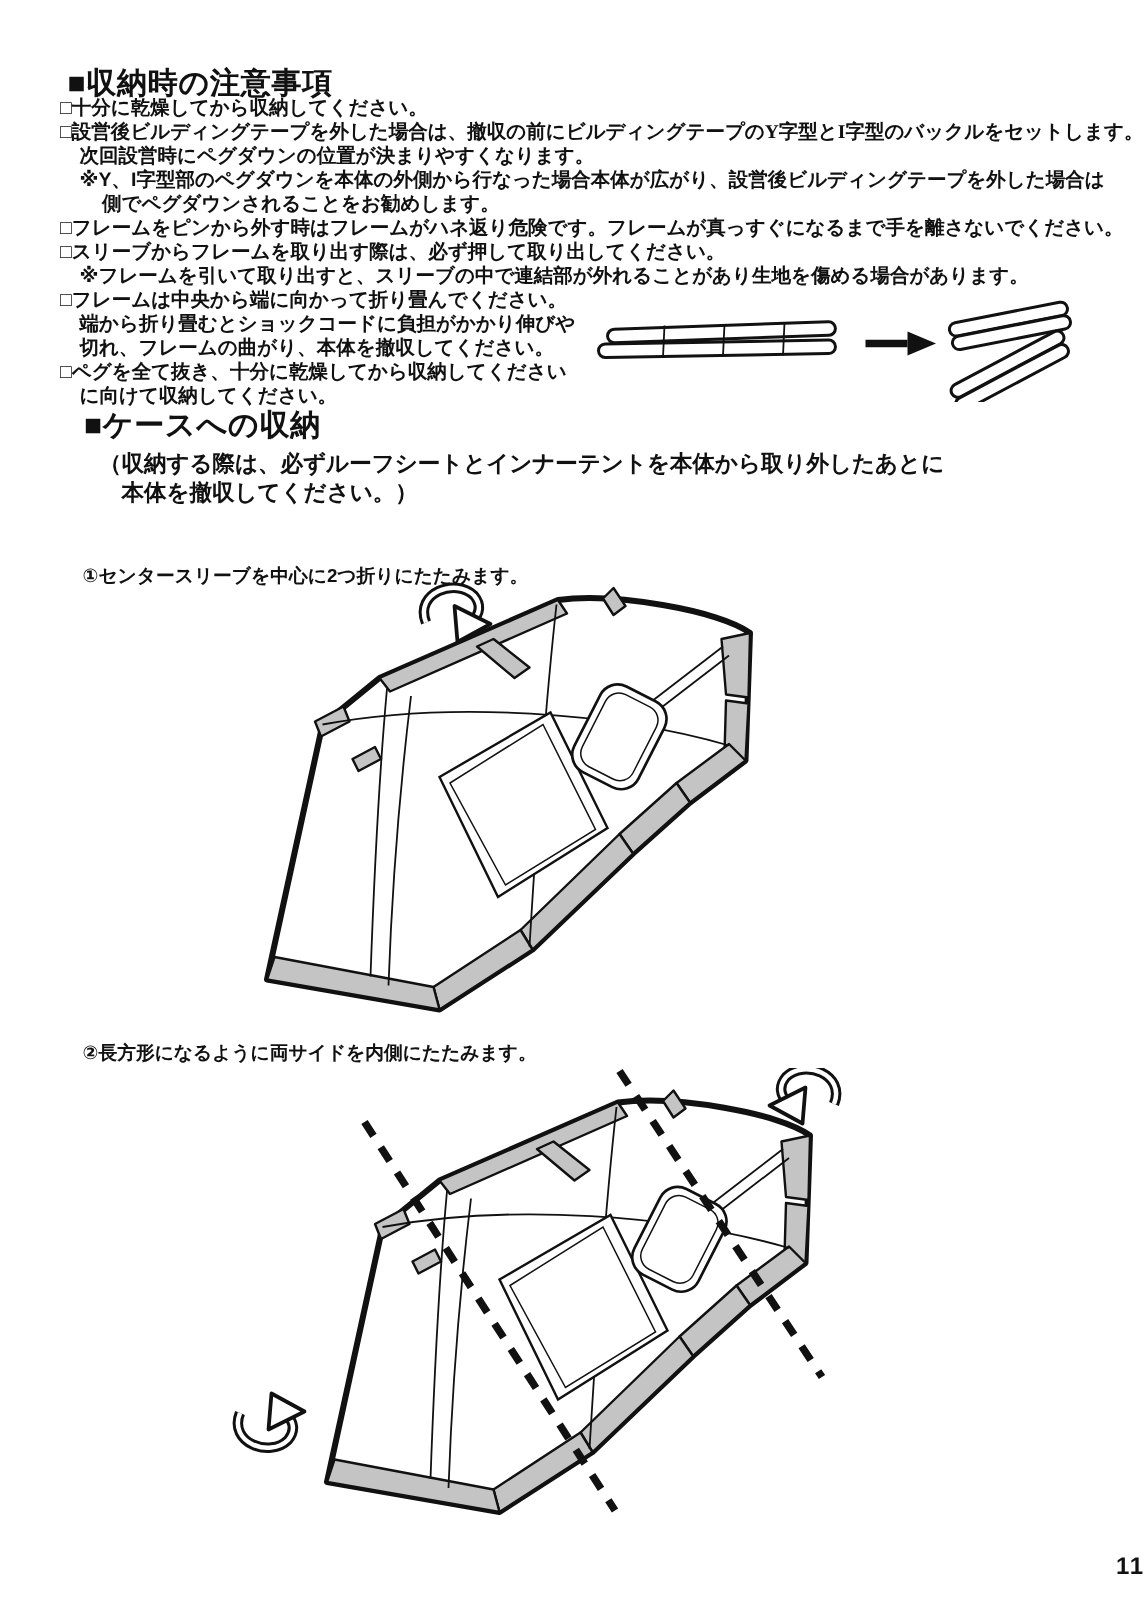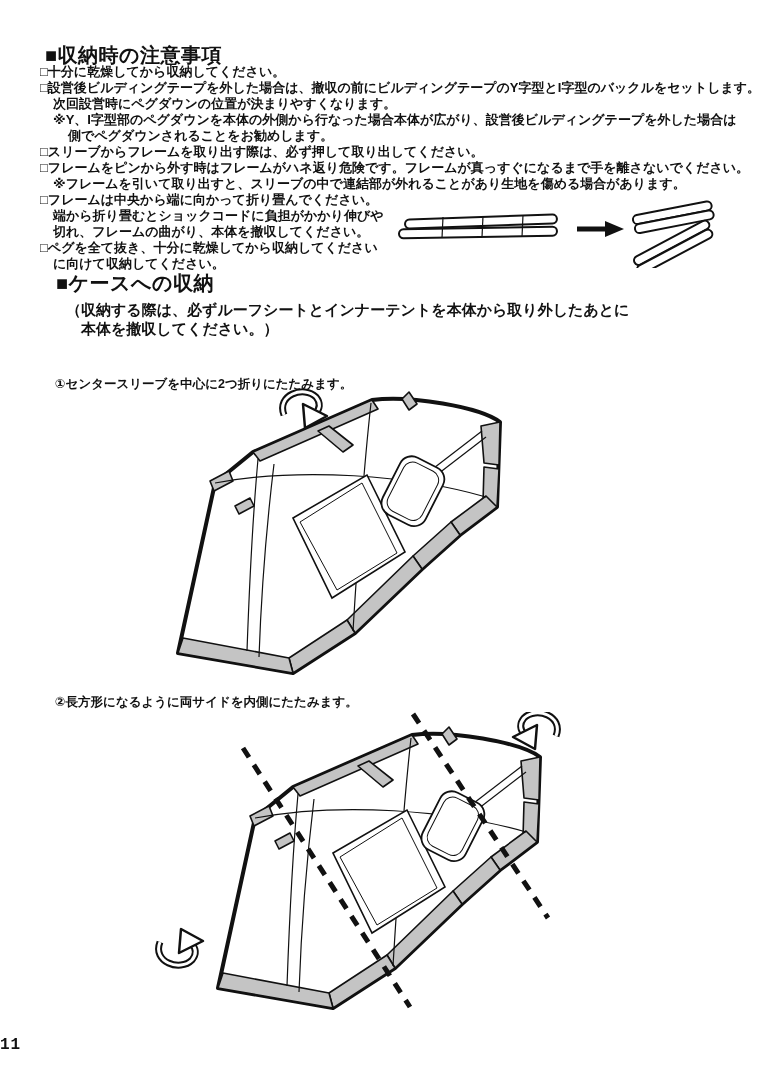--- a/index.html
+++ b/index.html
@@ -4,26 +4,26 @@
 <style>
   html,body{margin:0;padding:0;}
   body{
     width:763px;height:1080px;background:#ffffff;position:relative;
     font-family:"Liberation Sans","DejaVu Sans",sans-serif;color:#111;
     overflow:hidden;
   }
   .abs{position:absolute;}
   .h1{font-size:20px;font-weight:bold;letter-spacing:.5px;white-space:nowrap;}
   .note-line{font-size:13px;font-weight:bold;line-height:16px;white-space:nowrap;}
-  .ind0{padding-left:0;}
+  .ind0{padding-left:0;font-family:Liberation Serif, serif;}
   .ind1{padding-left:13px;}
   .ind2{padding-left:28px;}
   .paren{font-size:15px;font-weight:bold;line-height:19px;white-space:nowrap;}
   .step-caption{font-size:12.5px;font-weight:bold;white-space:nowrap;}
-  .pagenum{width:100%;text-align:left;font-size:16px;font-weight:bold;letter-spacing:1px;font-family:Liberation Mono, monospace;}
+  .pagenum{width:100%;text-align:right;font-size:16px;font-weight:bold;letter-spacing:1px;}
   svg{display:block;}
   .seam{fill:none;stroke:#111;stroke-width:1.2;}
   .gray{fill:#c4c4c4;stroke:#111;stroke-width:1.6;stroke-linejoin:round;}
   .sil{fill:#ffffff;stroke:#111;stroke-width:4;stroke-linejoin:round;}
   .thin{fill:#ffffff;stroke:#111;stroke-width:1.6;}
   .dashline{stroke:#111;stroke-width:5;stroke-dasharray:11 9;fill:none;}
 </style>
 </head>
 <body>
 
@@ -71,22 +71,22 @@
 </svg>
 
 <div class="abs h1" style="left:45px;top:42px;">■収納時の注意事項</div>
 
 <div class="abs" style="left:40px;top:64px;width:700px;">
   <div class="note-line ind0">□十分に乾燥してから収納してください。</div>
   <div class="note-line ind0">□設営後ビルディングテープを外した場合は、撤収の前にビルディングテープのY字型とI字型のバックルをセットします。</div>
   <div class="note-line ind1">次回設営時にペグダウンの位置が決まりやすくなります。</div>
   <div class="note-line ind1">※Y、I字型部のペグダウンを本体の外側から行なった場合本体が広がり、設営後ビルディングテープを外した場合は</div>
   <div class="note-line ind2">側でペグダウンされることをお勧めします。</div>
+  <div class="note-line ind0">□フレームをピンから外す時はフレームがハネ返り危険です。フレームが真っすぐになるまで手を離さないでください。</div>
   <div class="note-line ind0">□スリーブからフレームを取り出す際は、必ず押して取り出してください。</div>
-  <div class="note-line ind0">□フレームをピンから外す時はフレームがハネ返り危険です。フレームが真っすぐになるまで手を離さないでください。</div>
   <div class="note-line ind1">※フレームを引いて取り出すと、スリーブの中で連結部が外れることがあり生地を傷める場合があります。</div>
   <div class="note-line ind0">□フレームは中央から端に向かって折り畳んでください。</div>
   <div class="note-line ind1">端から折り畳むとショックコードに負担がかかり伸びや</div>
   <div class="note-line ind1">切れ、フレームの曲がり、本体を撤収してください。</div>
   <div class="note-line ind0">□ペグを全て抜き、十分に乾燥してから収納してください</div>
   <div class="note-line ind1">に向けて収納してください。</div>
 </div>
 
 <div class="abs" style="left:385px;top:198px;">
   <svg width="340" height="70" viewBox="0 0 340 70">

